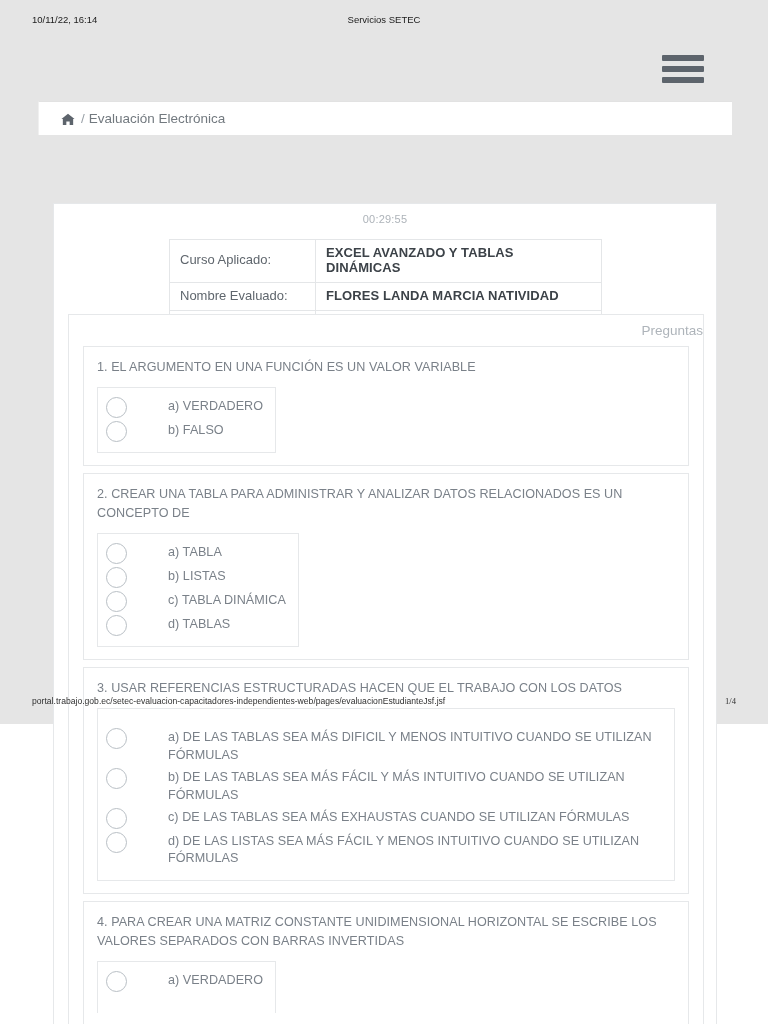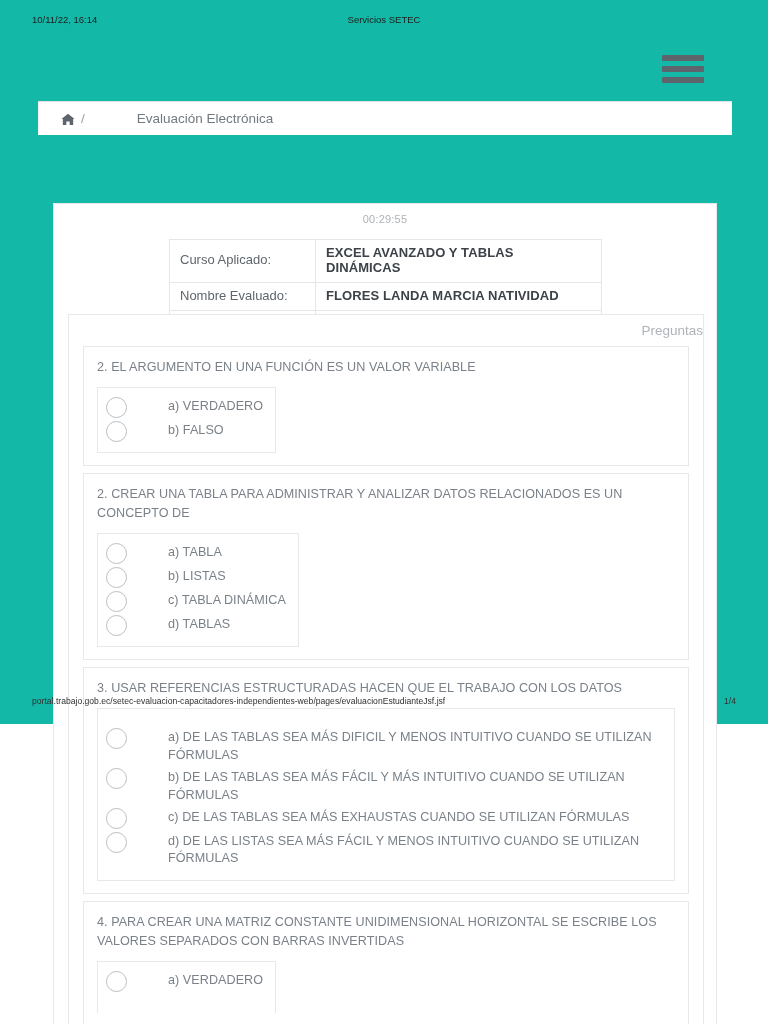--- a/index.html
+++ b/index.html
@@ -6,21 +6,21 @@
   html, body {
     margin: 0; padding: 0;
     width: 768px; height: 1024px;
     background: #ffffff;
     font-family: "Liberation Sans", sans-serif;
     overflow: hidden;
   }
   .page {
     position: relative;
     width: 768px; height: 724px;
-    background: #14b8a6;
+    background: #e5e5e5;
   }
 
   
   .print-header {
     position: absolute; top: 14px; left: 0; width: 768px;
     height: 16px;
     font-size: 9.5px; color: #202020;
   }
   .print-header .ph-date { position: absolute; left: 32px; top: 0; }
   .print-header .ph-title { position: absolute; left: 0; top: 0; width: 768px; text-align: center; }
@@ -47,21 +47,21 @@
     background: #ffffff;
     display: flex; align-items: center;
     padding-left: 22px;
     font-size: 13.5px; color: #7c858e;
   }
   .breadcrumb-bar .home-ico {
     display: inline-block; width: 14px; height: 13px;
     margin-right: 6px; position: relative; top: 1px;
   }
   .breadcrumb-bar .sep { margin: 0 4px 0 0; color: #9aa1a8; }
-  .bc-text { color: #72797f; margin-left: 48px; }
+  .bc-text { color: #72797f; }
 
   
   .card-outer {
     position: absolute; top: 203px; left: 53px;
     width: 664px; height: 830px;
     border: 1px solid #e6e8ea;
     border-bottom: none;
     background: #ffffff;
   }
   .timer {
@@ -139,21 +139,21 @@
     line-height: 1.42; letter-spacing: 0.05px;
     padding-top: 1px;
   }
 
   
   .print-footer {
     position: absolute; bottom: 14px; left: 0; width: 768px;
     height: 14px; font-size: 8.6px; color: #303030;
   }
   .print-footer .pf-url { position: absolute; left: 32px; top: 0; }
-  .print-footer .pf-page { position: absolute; right: 32px; top: 0; }
+  .print-footer .pf-page { position: absolute; right: 32px; top: 0; font-family: Liberation Serif, serif; }
 </style>
 </head>
 <body>
 
 <div class="page">
 
   <div class="print-header">
     <span class="ph-date">10/11/22, 16:14</span>
     <span class="ph-title">Servicios SETEC</span>
   </div>
@@ -194,21 +194,21 @@
         </tr>
       </tbody>
     </table>
 
     <div class="panel">
       <div class="panel-title">Preguntas</div>
 
       <div class="q-list">
 
         <div class="question">
-          <div class="q-text">2. EL ARGUMENTO EN UNA FUNCIÓN ES UN VALOR VARIABLE</div>
+          <div class="q-text">1. EL ARGUMENTO EN UNA FUNCIÓN ES UN VALOR VARIABLE</div>
           <div class="options">
             <label class="opt">
               <span class="radio"></span>
               <span class="opt-label">a) VERDADERO</span>
             </label>
             <label class="opt">
               <span class="radio"></span>
               <span class="opt-label">b) FALSO</span>
             </label>
           </div>

